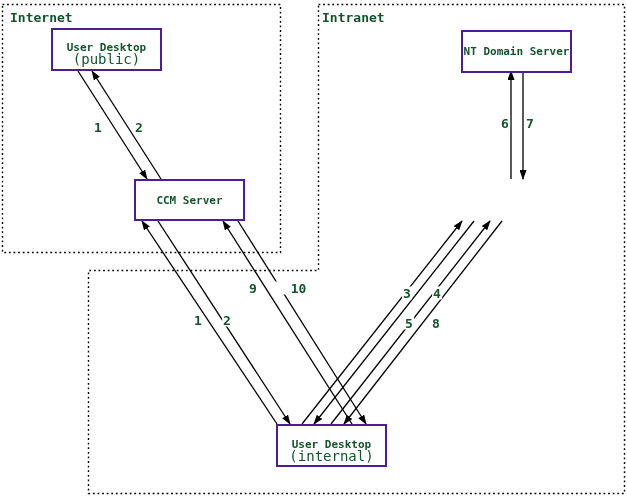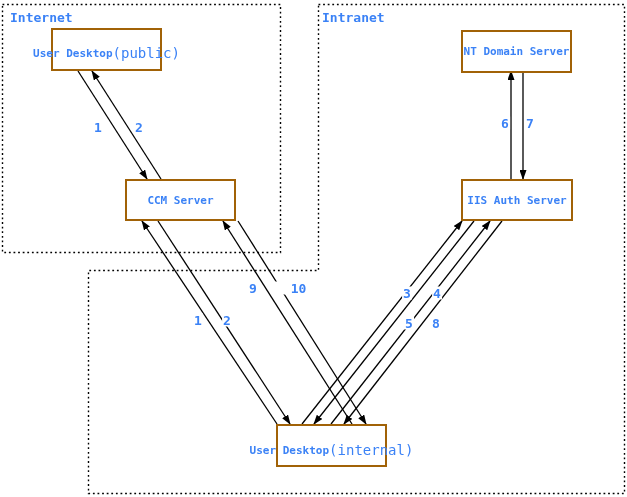--- a/index.html
+++ b/index.html
@@ -7,21 +7,21 @@
     padding: 0;
     background: #ffffff;
   }
   .canvas {
     position: relative;
     width: 627px;
     height: 497px;
     background: #ffffff;
     overflow: hidden;
     font-family: "DejaVu Sans Mono", "Liberation Mono", monospace;
-    color: #3b82f6;
+    color: #14532d;
   }
   .canvas svg {
     position: absolute;
     left: 0;
     top: 0;
   }
   .zone-border {
     fill: none;
     stroke: #000000;
     stroke-width: 1.4;
@@ -36,43 +36,43 @@
     font-size: 13px;
     font-weight: bold;
     line-height: 13px;
     white-space: nowrap;
   }
   #zone-label-internet { left: 10px; top: 11px; }
   #zone-label-intranet { left: 322px; top: 11px; }
   .node {
     position: absolute;
     box-sizing: border-box;
-    border: 2px solid #a16207;
+    border: 2px solid #4c1d95;
     background: #ffffff;
     display: flex;
-    flex-direction: row;
+    flex-direction: column;
     align-items: center;
     justify-content: center;
     text-align: center;
   }
   .node-label {
     font-size: 11px;
     font-weight: bold;
     line-height: 13px;
     white-space: nowrap;
   }
   .node-sublabel {
     font-size: 14px;
     font-weight: normal;
     line-height: 11px;
     white-space: nowrap;
   }
   .node-sublabel:empty { display: none; }
   #node-user-desktop-public   { left: 51px;  top: 28px;  width: 111px; height: 43px; padding-top: 7px; }
-  #node-ccm-server            { left: 125px; top: 179px; width: 111px; height: 42px; }
+  #node-ccm-server            { left: 134px; top: 179px; width: 111px; height: 42px; }
   #node-nt-domain-server      { left: 461px; top: 30px;  width: 111px; height: 43px; }
   #node-iis-auth-server       { left: 461px; top: 179px; width: 112px; height: 42px; }
   #node-user-desktop-internal { left: 276px; top: 424px; width: 111px; height: 43px; padding-top: 9px; }
   .edge-label {
     position: absolute;
     transform: translate(-50%, -50%);
     font-size: 13px;
     font-weight: bold;
     line-height: 13px;
     background: #ffffff;
@@ -120,24 +120,20 @@
   <div class="node" id="node-ccm-server">
     <div class="node-label">CCM Server</div>
 
   </div>
 
   <div class="node" id="node-nt-domain-server">
     <div class="node-label">NT Domain Server</div>
 
   </div>
 
-  <div class="node" id="node-iis-auth-server">
-    <div class="node-label">IIS Auth Server</div>
-
-  </div>
 
   <div class="node" id="node-user-desktop-internal">
     <div class="node-label">User Desktop</div>
     <div class="node-sublabel">(internal)</div>
   </div>
 
   <div id="edge-labels">
       <div class="edge-label" style="left: 98px; top: 127px;">1</div>
       <div class="edge-label" style="left: 139px; top: 127px;">2</div>
       <div class="edge-label" style="left: 198px; top: 320px;">1</div>

